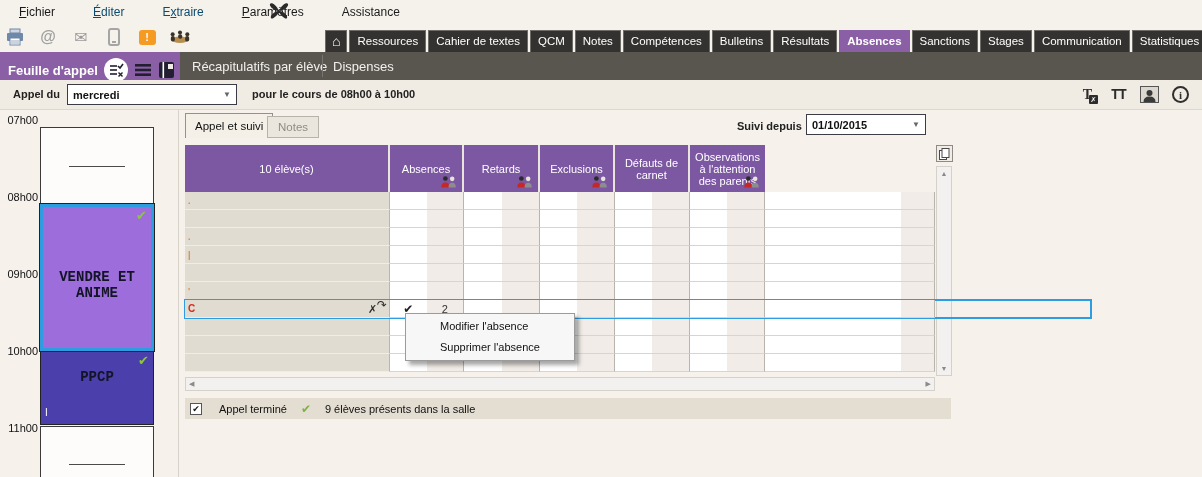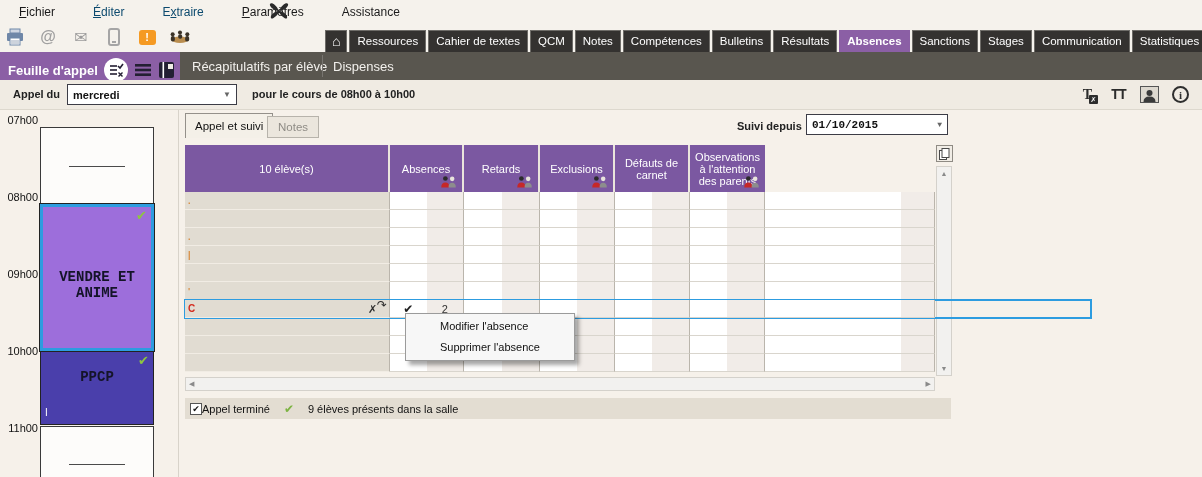--- a/index.html
+++ b/index.html
@@ -66,21 +66,21 @@
   .block-light { position:absolute; left:40px; width:114px; background:#9d6edb; border:3px solid #2d9ce0; outline:1px solid #222; }
   .block-dark { position:absolute; left:40px; width:114px; background:#4a3fab; border:1px solid #222; }
   .blk-label { position:absolute; left:0; right:0; text-align:center; font-size:14px; font-weight:bold; color:#141428;font-family:Liberation Mono, monospace; }
   .blk-check { position:absolute; right:4px; top:1px; font-size:13px; font-weight:bold; color:#8dc63f; }
   .blk-marker { position:absolute; left:4px; bottom:6px; color:#fff; font-size:10px; }
 
   
   .mtab-active { position:absolute; left:185px; top:3px; height:25px; background:#f4f0e8; border:1px solid #94908a; border-bottom:none; font-size:11.5px; color:#111; padding:6px 9px 0; }
   .mtab-idle { position:absolute; left:267px; top:6px; height:22px; background:#ebe6dd; border:1px solid #b7b3ab; font-size:11.5px; color:#8f8c86; padding:4px 10px 0; }
   .suivi-lbl { position:absolute; left:737px; top:10px; font-size:11px; font-weight:bold; color:#222; }
-  .suivi-ddl { position:absolute; left:806px; top:4px; width:142px; height:21px;font-family:Liberation Mono, monospace; }
+  .suivi-ddl { position:absolute; left:806px; top:4px; width:120px; height:21px; }
 
   
   .tbl { position:absolute; left:185px; top:35px; width:906px; }
   .tr { display:grid; grid-template-columns:205px 74px 76px 75px 75px 75px 170px; }
   .th { background:#7b58a1; color:#fff; font-size:11px; height:47px; position:relative; display:flex; align-items:center; justify-content:center; text-align:center; border-right:2px solid #eae5dc; padding:0 3px; line-height:12px; }
   .th:last-child { border-right:none; }
   .pair { position:absolute; right:3px; bottom:2px; }
   .td { height:18px; border-bottom:1px solid #d9d5cd; border-right:1px solid #bab5ac; position:relative; }
   .td.name { background:#e1dcd2; border-bottom:1px solid #f1ece4; display:flex; align-items:center; padding:0 3px; }
   .td.num { display:flex; }
@@ -100,21 +100,21 @@
   
   .copy-btn { position:absolute; left:936px; top:35px; width:17px; height:17px; background:#f1ede6; border:1px solid #8f8b84; display:flex; align-items:center; justify-content:center; }
   .vscroll { position:absolute; left:936px; top:56px; width:16px; height:210px; background:#f2f1ef; border:1px solid #d4d1cb; }
   .vscroll .a { position:absolute; left:0; width:14px; text-align:center; font-size:7px; color:#8a8a8a; }
   .hscroll { position:absolute; left:185px; top:267px; width:750px; height:14px; background:#f2f1ef; border:1px solid #d4d1cb; display:flex; align-items:center; justify-content:space-between; padding:0 3px; }
   .hscroll .a { font-size:7px; color:#8a8a8a; }
 
   
   .footbar { position:absolute; left:185px; top:288px; width:766px; height:21px; background:#e3ddd2; display:flex; align-items:center; }
   .cb { width:12px; height:12px; background:#fff; border:1px solid #555; margin-left:5px; font-size:9px; line-height:11px; text-align:center; color:#111; font-weight:bold; }
-  .cb-lbl { font-size:11px; color:#111; margin-left:0; }
+  .cb-lbl { font-size:11px; color:#111; margin-left:17px; }
   .foot-check { color:#7cb342; font-weight:bold; font-size:12px; margin-left:14px; }
   .foot-status { font-size:11px; color:#111; margin-left:14px; }
 
   
   .ctxmenu { position:absolute; left:405px; top:203px; width:170px; background:#f7f7f7; border:1px solid #9b9b9b; box-shadow:4px 4px 4px rgba(0,0,0,0.35); z-index:5; padding:2px 0; }
   .ctxitem { height:21px; line-height:21px; padding-left:34px; font-size:11px; color:#111; }
 </style>
 </head>
 <body>
 

